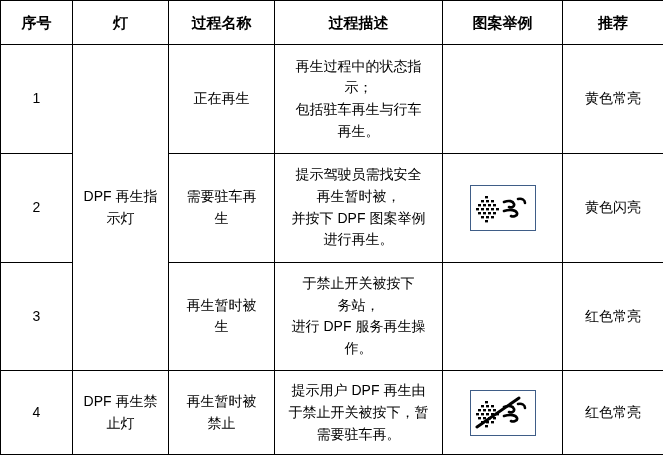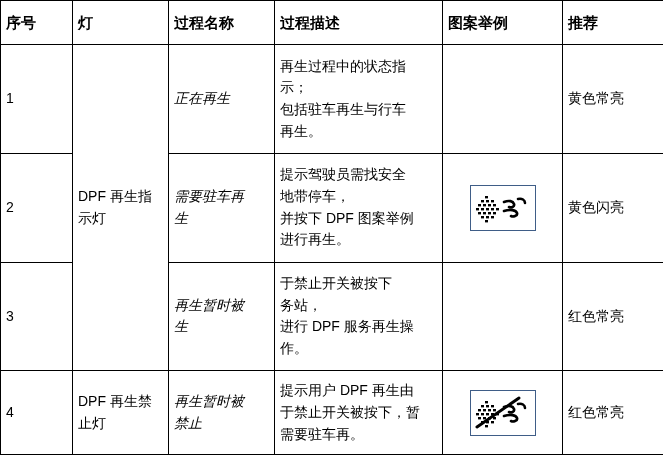--- a/index.html
+++ b/index.html
@@ -30,21 +30,21 @@
   table.dpf-table col.c1 { width: 96px; }
   table.dpf-table col.c2 { width: 106px; }
   table.dpf-table col.c3 { width: 168px; }
   table.dpf-table col.c4 { width: 120px; }
   table.dpf-table col.c5 { width: 101px; }
 
   table.dpf-table th,
   table.dpf-table td {
     border: 1px solid #000000;
     vertical-align: middle;
-    text-align: left;
+    text-align: center;
     font-size: 14px;
     line-height: 1.55;
     padding: 3px 5px;
     box-sizing: border-box;
   }
   table.dpf-table thead th {
     font-weight: bold;
     font-size: 15px;
     height: 44px;
     padding: 4px 5px;
@@ -61,21 +61,20 @@
   td.desc .line {
     display: block;
     white-space: nowrap;
   }
   td.proc {
     font-size: 14px;
     line-height: 1.6;
   }
   td.proc .line {
     display: block;
-    font-style: italic;
   }
   td.lamp {
     font-size: 14px;
     line-height: 1.6;
   }
   td.lamp .line {
     display: block;
   }
   td.rec {
     font-size: 14px;
@@ -147,21 +146,21 @@
       </tr>
 
       <tr>
         <td class="num">2</td>
         <td class="proc">
           <span class="line">需要驻车再</span>
           <span class="line">生</span>
         </td>
         <td class="desc">
           <span class="line">提示驾驶员需找安全</span>
-          <span class="line">地带停车，</span>
+          <span class="line">再生暂时被，</span>
           <span class="line">并按下 DPF 图案举例</span>
           <span class="line">进行再生。</span>
         </td>
         <td class="icon">
           <div class="icon-wrap">
             <div class="icon-box">
               <svg width="58" height="36" viewBox="0 0 58 36" aria-hidden="true">
 
                 <g fill="#000000">
                   <rect x="4" y="14" width="3" height="2.4"></rect>

